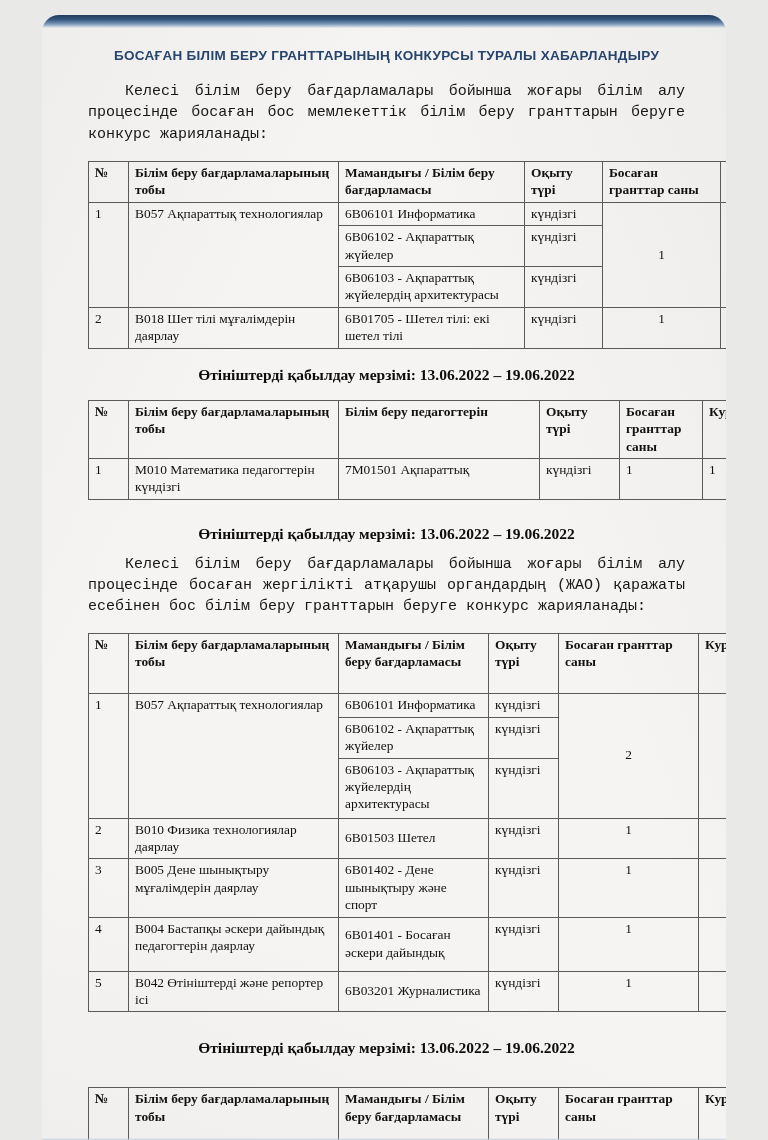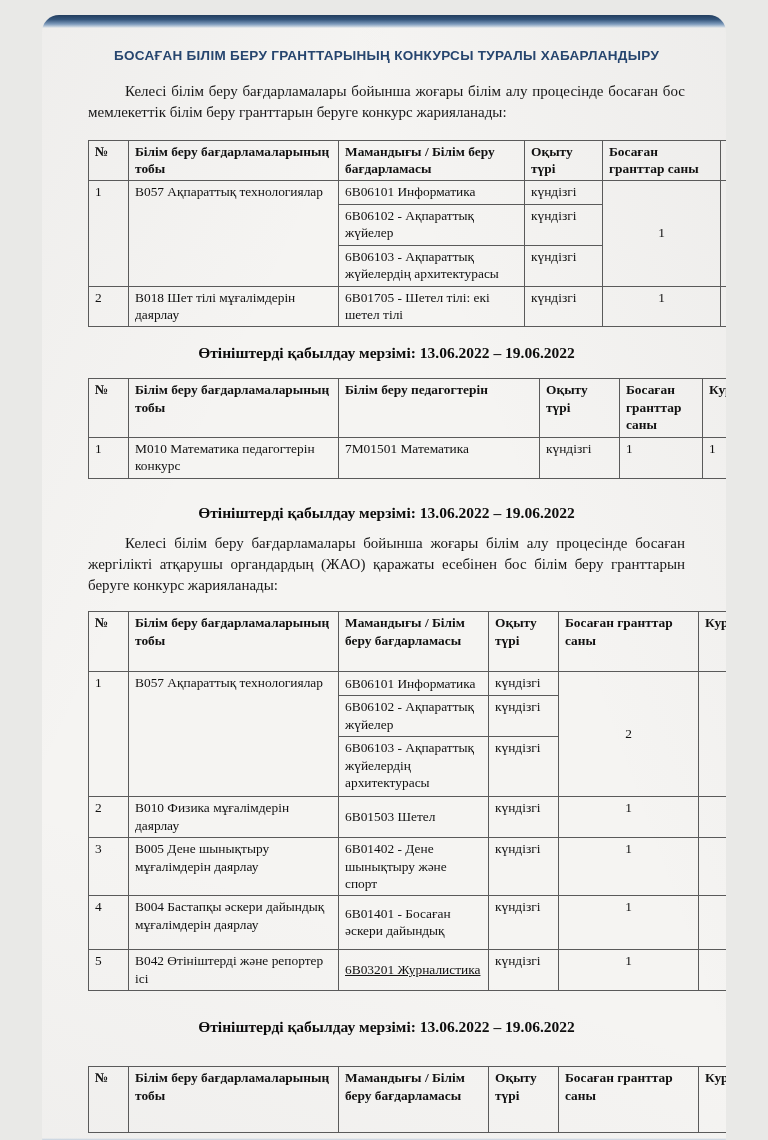--- a/index.html
+++ b/index.html
@@ -34,20 +34,21 @@
     letter-spacing:.3px;
     color:#26456e;
   }
   .para{
     margin-top:18px;
     font-size:15px;
     line-height:1.42;
     text-align:justify;
     text-indent:37px;
     color:#171717;
+    font-family:Liberation Mono, monospace;
   }
   .deadline{
     font-weight:bold;
     font-size:15.5px;
     color:#0d0d0d;
     text-align:center;
   }
   .section-heading{
     text-align:center;
     font-family:"Liberation Sans",sans-serif;
@@ -162,22 +163,22 @@
               <th>Білім беру бағдарламаларының тобы</th>
               <th>Білім беру педагогтерін</th>
               <th>Оқыту түрі</th>
               <th>Босаған гранттар саны</th>
               <th>Курс</th>
             </tr>
           </thead>
           <tbody>
             <tr style="height: 38px;">
               <td>1</td>
-              <td>М010 Математика педагогтерін конкурс</td>
-              <td>7М01501 Математика</td>
+              <td>М010 Математика педагогтерін күндізгі</td>
+              <td>7М01501 Ақпараттық</td>
               <td>күндізгі</td>
               <td>1</td>
               <td>1</td>
             </tr>
           </tbody>
         </table>
       </div>
 
     <div class="deadline" id="deadline-2">Өтініштерді қабылдау мерзімі: 13.06.2022 – 19.06.2022</div>
 
@@ -215,46 +216,46 @@
             <tr style="height: 38px;">
               <td>6В06102 - Ақпараттық жүйелер</td>
               <td>күндізгі</td>
             </tr>
             <tr style="height: 60px;">
               <td>6В06103 - Ақпараттық жүйелердің архитектурасы</td>
               <td>күндізгі</td>
             </tr>
             <tr style="height: 34px;">
               <td>2</td>
-              <td>В010 Физика мұғалімдерін даярлау</td>
+              <td>В010 Физика технологиялар даярлау</td>
               <td style="vertical-align: middle;">6В01503 Шетел</td>
               <td>күндізгі</td>
               <td style="text-align: center;">1</td>
               <td style="text-align: center;">1</td>
             </tr>
             <tr style="height: 42px;">
               <td>3</td>
               <td>В005 Дене шынықтыру мұғалімдерін даярлау</td>
               <td style="vertical-align: middle;">6В01402 - Дене шынықтыру және спорт</td>
               <td>күндізгі</td>
               <td style="text-align: center;">1</td>
               <td style="text-align: center;">2</td>
             </tr>
             <tr style="height: 54px;">
               <td>4</td>
-              <td>В004 Бастапқы әскери дайындық мұғалімдерін даярлау</td>
+              <td>В004 Бастапқы әскери дайындық педагогтерін даярлау</td>
               <td style="vertical-align: middle;">6В01401 - Босаған әскери дайындық</td>
               <td>күндізгі</td>
               <td style="text-align: center;">1</td>
               <td style="text-align: center;">2</td>
             </tr>
             <tr style="height: 38px;">
               <td>5</td>
               <td>В042 Өтініштерді және репортер ісі</td>
-              <td style="vertical-align: middle; text-decoration: underline;">6В03201 Журналистика</td>
+              <td style="vertical-align: middle;">6В03201 Журналистика</td>
               <td>күндізгі</td>
               <td style="text-align: center;">1</td>
               <td style="text-align: center;">3</td>
             </tr>
           </tbody>
         </table>
       </div>
 
     <div class="deadline" id="deadline-3">Өтініштерді қабылдау мерзімі: 13.06.2022 – 19.06.2022</div>
 

